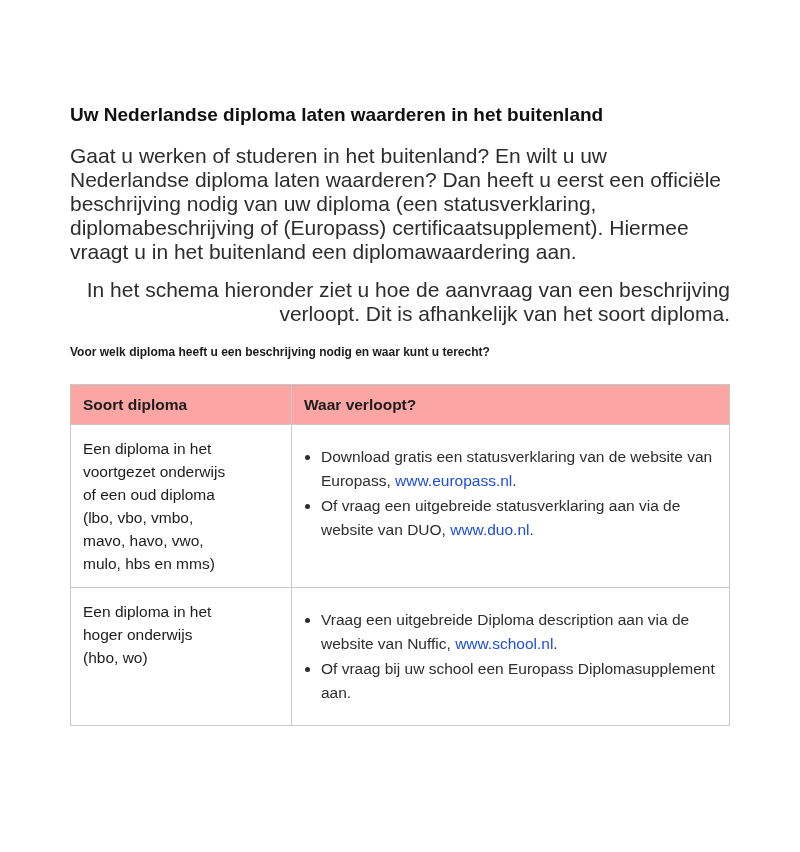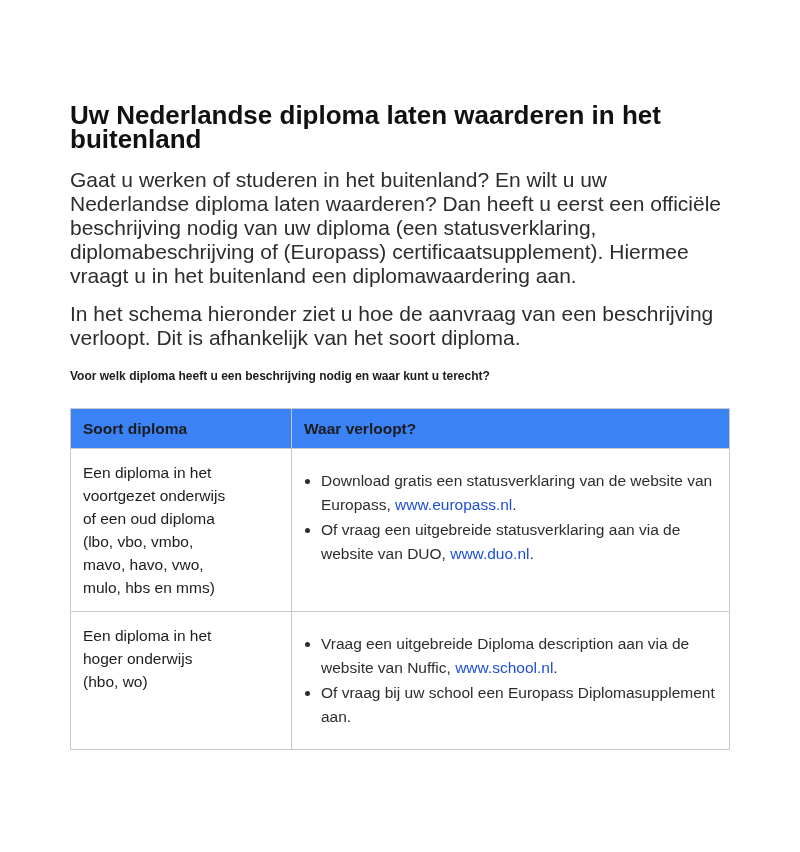--- a/index.html
+++ b/index.html
@@ -3,37 +3,37 @@
 <meta charset="utf-8">
 <style>
   html,body{margin:0;padding:0;background:#ffffff;}
   body{
     width:800px;height:852px;overflow:hidden;
     font-family:"Liberation Sans","DejaVu Sans",sans-serif;
     color:#2d2d2d;
   }
   .page{width:660px;margin:103px 0 0 70px;}
   h1[data-name="page-title"]{
-    font-size:26px;line-height:24px;margin:0 0 17px 0;color:#111111;font-weight:bold;
+    font-size:19px;line-height:24px;margin:0 0 17px 0;color:#111111;font-weight:bold;
   }
   .para{font-size:21px;line-height:24px;margin:0;}
   .intro{margin-bottom:14px;}
   .section-head{
     color:#cb7346;font-size:15.5px;line-height:24px;font-weight:normal;margin:14px 0 0 0;
   }
-  .section-text{margin:12px 0 15px 0;}
+  .section-text{margin:12px 0 15px 0;text-align:right;}
   .question{font-weight:bold;font-size:12px;line-height:22px;margin:15px 0 21px 0;color:#1c1c1c;}
   table.diploma-table{
     width:660px;border-collapse:collapse;font-size:15.5px;table-layout:fixed;
   }
   .diploma-table th,.diploma-table td{
     border:1px solid #c9c9c9;text-align:left;vertical-align:top;
   }
   .diploma-table th{
-    background:#3b82f6;padding:9px 12px;font-size:15.5px;line-height:21px;color:#1c1c1c;font-weight:bold;
+    background:#fca5a5;padding:9px 12px;font-size:15.5px;line-height:21px;color:#1c1c1c;font-weight:bold;
   }
   .diploma-table th.col-soort{width:196px;}
   .diploma-table td{padding:12px;line-height:24px;}
   td.diploma-cell{
     font-weight:normal;white-space:pre-line;line-height:23px;color:#1c1c1c;
   }
   td.info-cell ul{margin:8px 0 8px 0;padding-left:17px;}
   td.info-cell li{margin:0 0 1px 0;}
   a.link{color:#1d4ed8;cursor:pointer;}
 </style>

